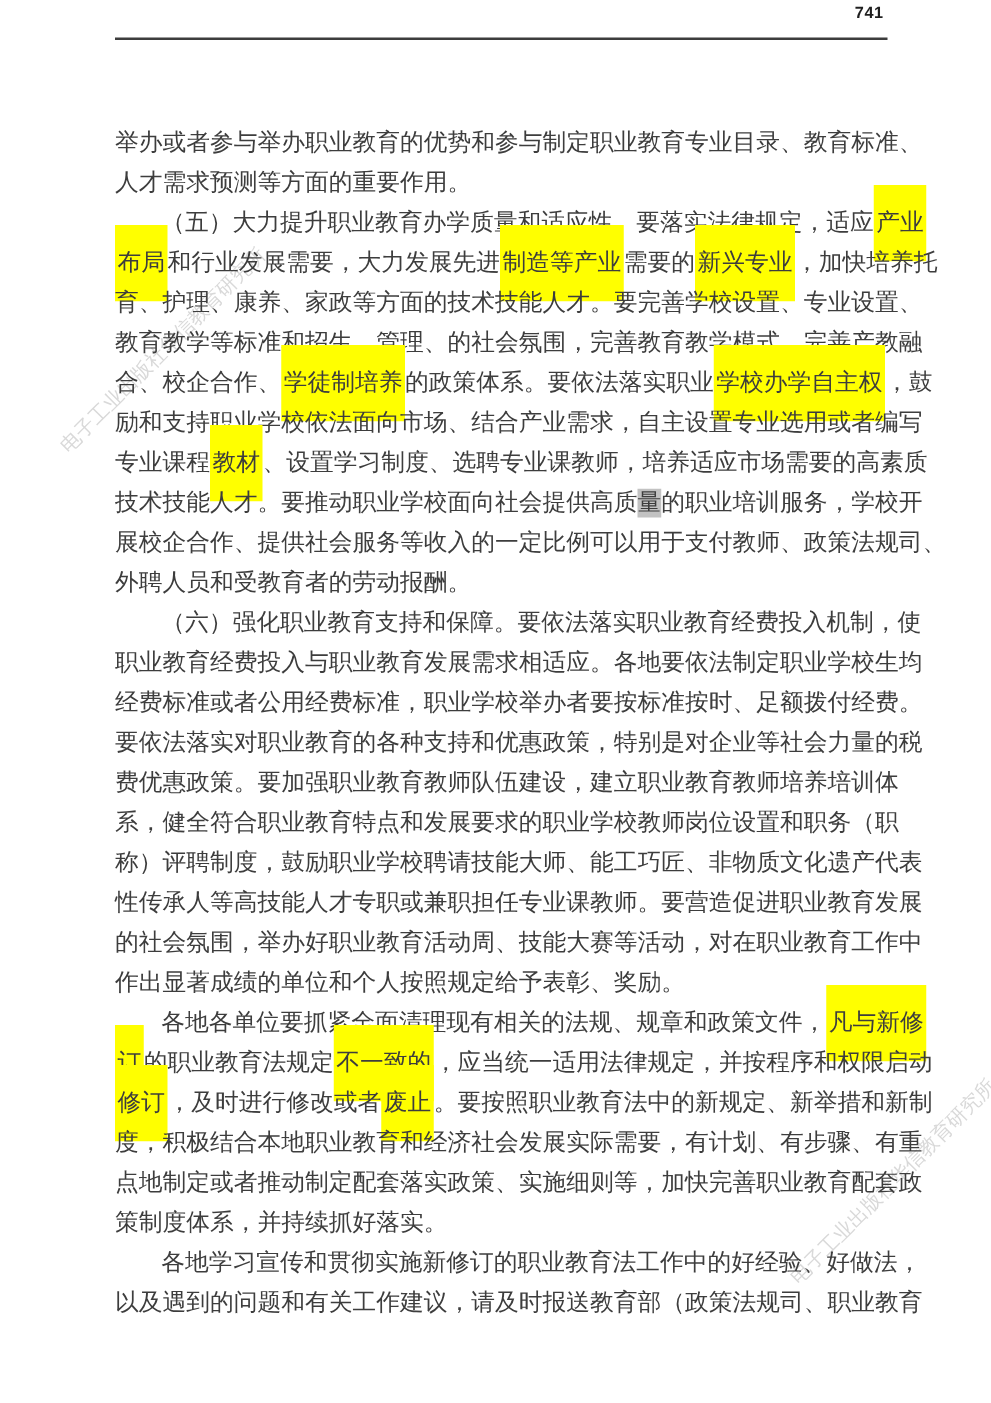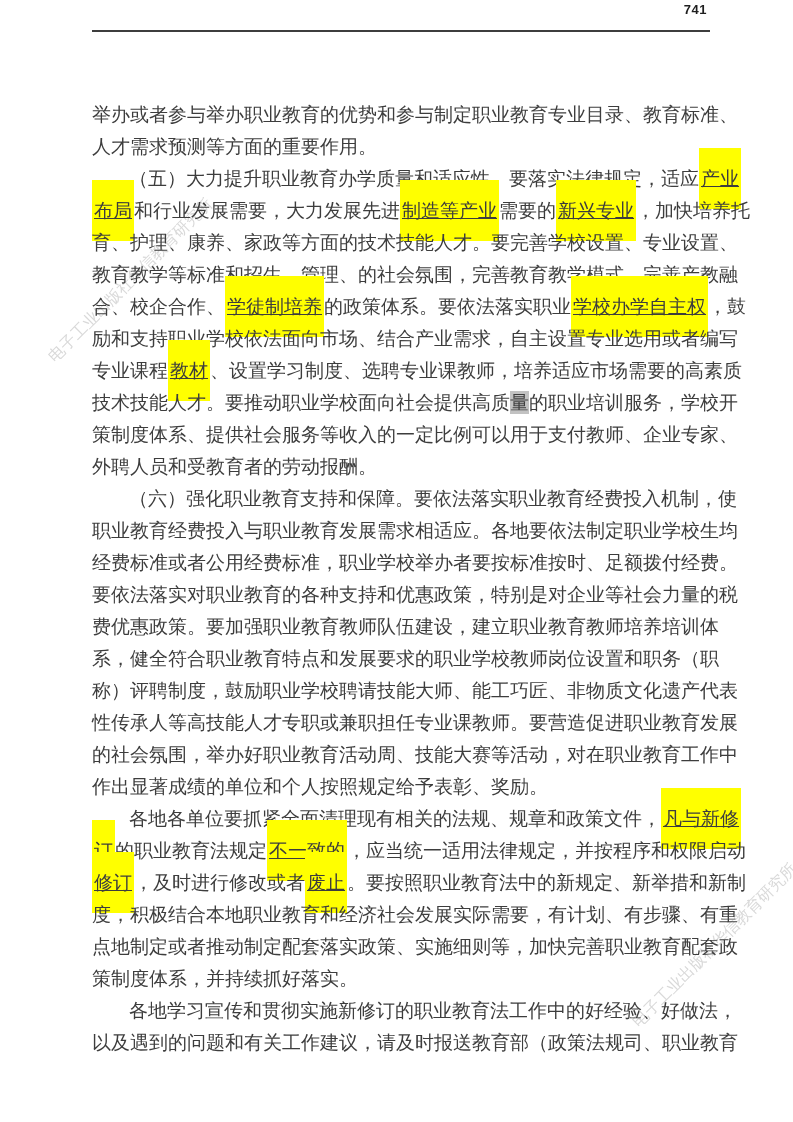--- a/index.html
+++ b/index.html
@@ -69,21 +69,20 @@
   }
   .line.last {
     text-align-last: left;
   }
   .line.ind {
     text-indent: 37px;
   }
   .hl {
     background: #ffff00;
     padding: 20px 2px;
-    text-decoration: underline;
   }
   .gb {
     background: #c2c2c2;
     padding: 1px 0;
   }
 </style>
 </head>
 <body>
 
 <div id="page">
@@ -95,21 +94,21 @@
       <div class="line"><span>举办或者参与举办职业教育的优势和参与制定职业教育专业目录、教育标准、</span></div>
       <div class="line last"><span>人才需求预测等方面的重要作用。</span></div>
       <div class="line ind"><span>（五）大力提升职业教育办学质量和适应性。要落实法律规定，适应</span><span class="hl">产业</span></div>
       <div class="line"><span class="hl">布局</span><span>和行业发展需要，大力发展先进</span><span class="hl">制造等产业</span><span>需要的</span><span class="hl">新兴专业</span><span>，加快培养托</span></div>
       <div class="line"><span>育、护理、康养、家政等方面的技术技能人才。要完善学校设置、专业设置、</span></div>
       <div class="line"><span>教育教学等标准和招生、管理、的社会氛围，完善教育教学模式，完善产教融</span></div>
       <div class="line"><span>合、校企合作、</span><span class="hl">学徒制培养</span><span>的政策体系。要依法落实职业</span><span class="hl">学校办学自主权</span><span>，鼓</span></div>
       <div class="line"><span>励和支持职业学校依法面向市场、结合产业需求，自主设置专业选用或者编写</span></div>
       <div class="line"><span>专业课程</span><span class="hl">教材</span><span>、设置学习制度、选聘专业课教师，培养适应市场需要的高素质</span></div>
       <div class="line"><span>技术技能人才。要推动职业学校面向社会提供高质</span><span class="gb">量</span><span>的职业培训服务，学校开</span></div>
-      <div class="line"><span>策制度体系、提供社会服务等收入的一定比例可以用于支付教师、企业专家、</span></div>
+      <div class="line"><span>展校企合作、提供社会服务等收入的一定比例可以用于支付教师、政策法规司、</span></div>
       <div class="line last"><span>外聘人员和受教育者的劳动报酬。</span></div>
       <div class="line ind"><span>（六）强化职业教育支持和保障。要依法落实职业教育经费投入机制，使</span></div>
       <div class="line"><span>职业教育经费投入与职业教育发展需求相适应。各地要依法制定职业学校生均</span></div>
       <div class="line"><span>经费标准或者公用经费标准，职业学校举办者要按标准按时、足额拨付经费。</span></div>
       <div class="line"><span>要依法落实对职业教育的各种支持和优惠政策，特别是对企业等社会力量的税</span></div>
       <div class="line"><span>费优惠政策。要加强职业教育教师队伍建设，建立职业教育教师培养培训体</span></div>
       <div class="line"><span>系，健全符合职业教育特点和发展要求的职业学校教师岗位设置和职务（职</span></div>
       <div class="line"><span>称）评聘制度，鼓励职业学校聘请技能大师、能工巧匠、非物质文化遗产代表</span></div>
       <div class="line"><span>性传承人等高技能人才专职或兼职担任专业课教师。要营造促进职业教育发展</span></div>
       <div class="line"><span>的社会氛围，举办好职业教育活动周、技能大赛等活动，对在职业教育工作中</span></div>

